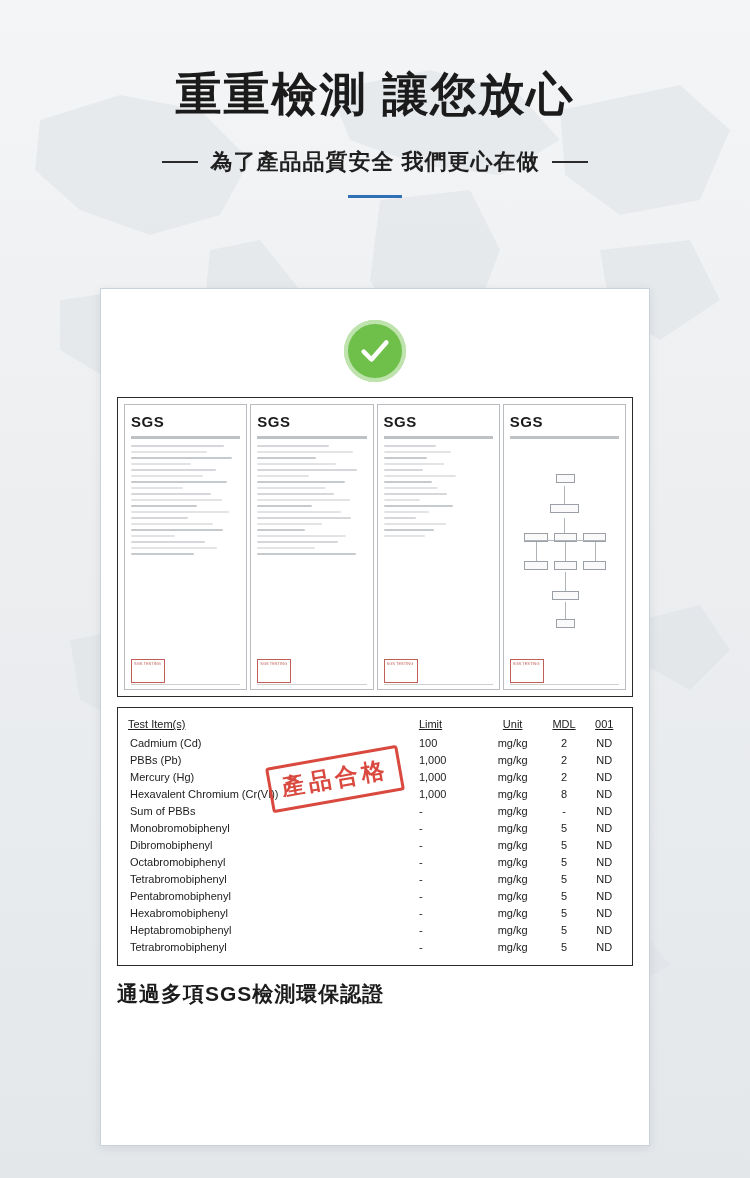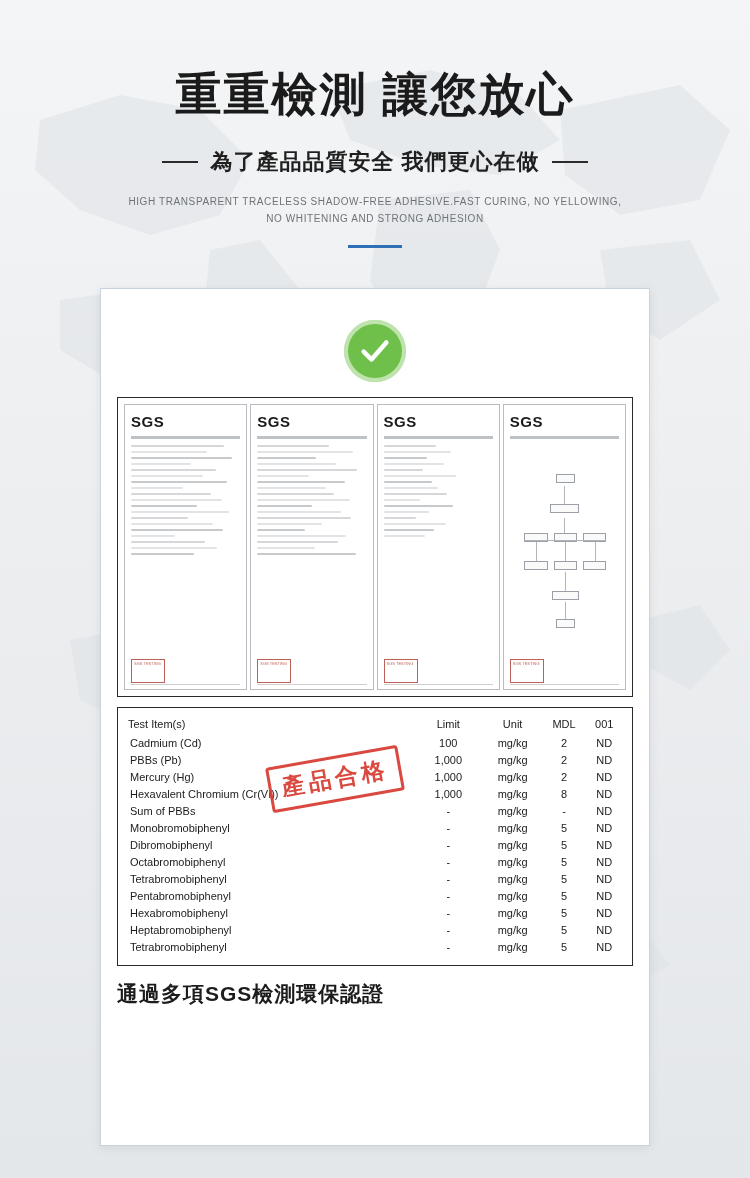--- a/index.html
+++ b/index.html
@@ -150,26 +150,27 @@
     background: #fff;
   }
   table.rohs {
     width: 100%;
     border-collapse: collapse;
     font-size: 11px;
     color: #1b1b1b;
   }
   table.rohs th {
     font-weight: normal;
+    text-decoration: underline;
     padding: 2px 0 4px;
     font-size: 11px;
   }
   table.rohs th.l, table.rohs td.l { text-align: left; }
   table.rohs th.c, table.rohs td.c { text-align: center; }
-  table.rohs th.r, table.rohs td.r { text-align: center; padding-right: 6px; }
+  table.rohs th.r, table.rohs td.r { text-align: left; padding-right: 6px; }
   table.rohs td { padding: 2.5px 0; }
   table.rohs td.item { padding-left: 2px; margin-top: 16px; }
   .stamp-red {
     position: absolute;
     left: 150px; top: 48px;
     transform: rotate(-10deg);
     border: 3px solid #d63a2f;
     color: #d63a2f;
     font-size: 23px;
     font-weight: bold;
@@ -222,24 +223,20 @@
       </g>
     </svg>
   </div>
 
   <div class="header">
     <div class="headline">重重檢測 讓您放心</div>
     <div class="subline-wrap">
       <span class="rule"></span>
       <span class="subline">為了產品品質安全 我們更心在做</span>
       <span class="rule"></span>
-    </div>
-    <div class="eng">
-      <div>HIGH TRANSPARENT TRACELESS SHADOW-FREE ADHESIVE.FAST CURING, NO YELLOWING,</div>
-      <div>NO WHITENING AND STRONG ADHESION</div>
     </div>
     <div class="accent-bar"></div>
   </div>
 
   <div class="card">
 
     <div class="check-wrap">
       <div class="check">
         <svg viewBox="0 0 24 24" aria-hidden="true">
           <path d="M4 12.5 L9.5 18 L20 6" fill="none" stroke="#ffffff" stroke-width="3.2" stroke-linecap="round" stroke-linejoin="round"></path>

